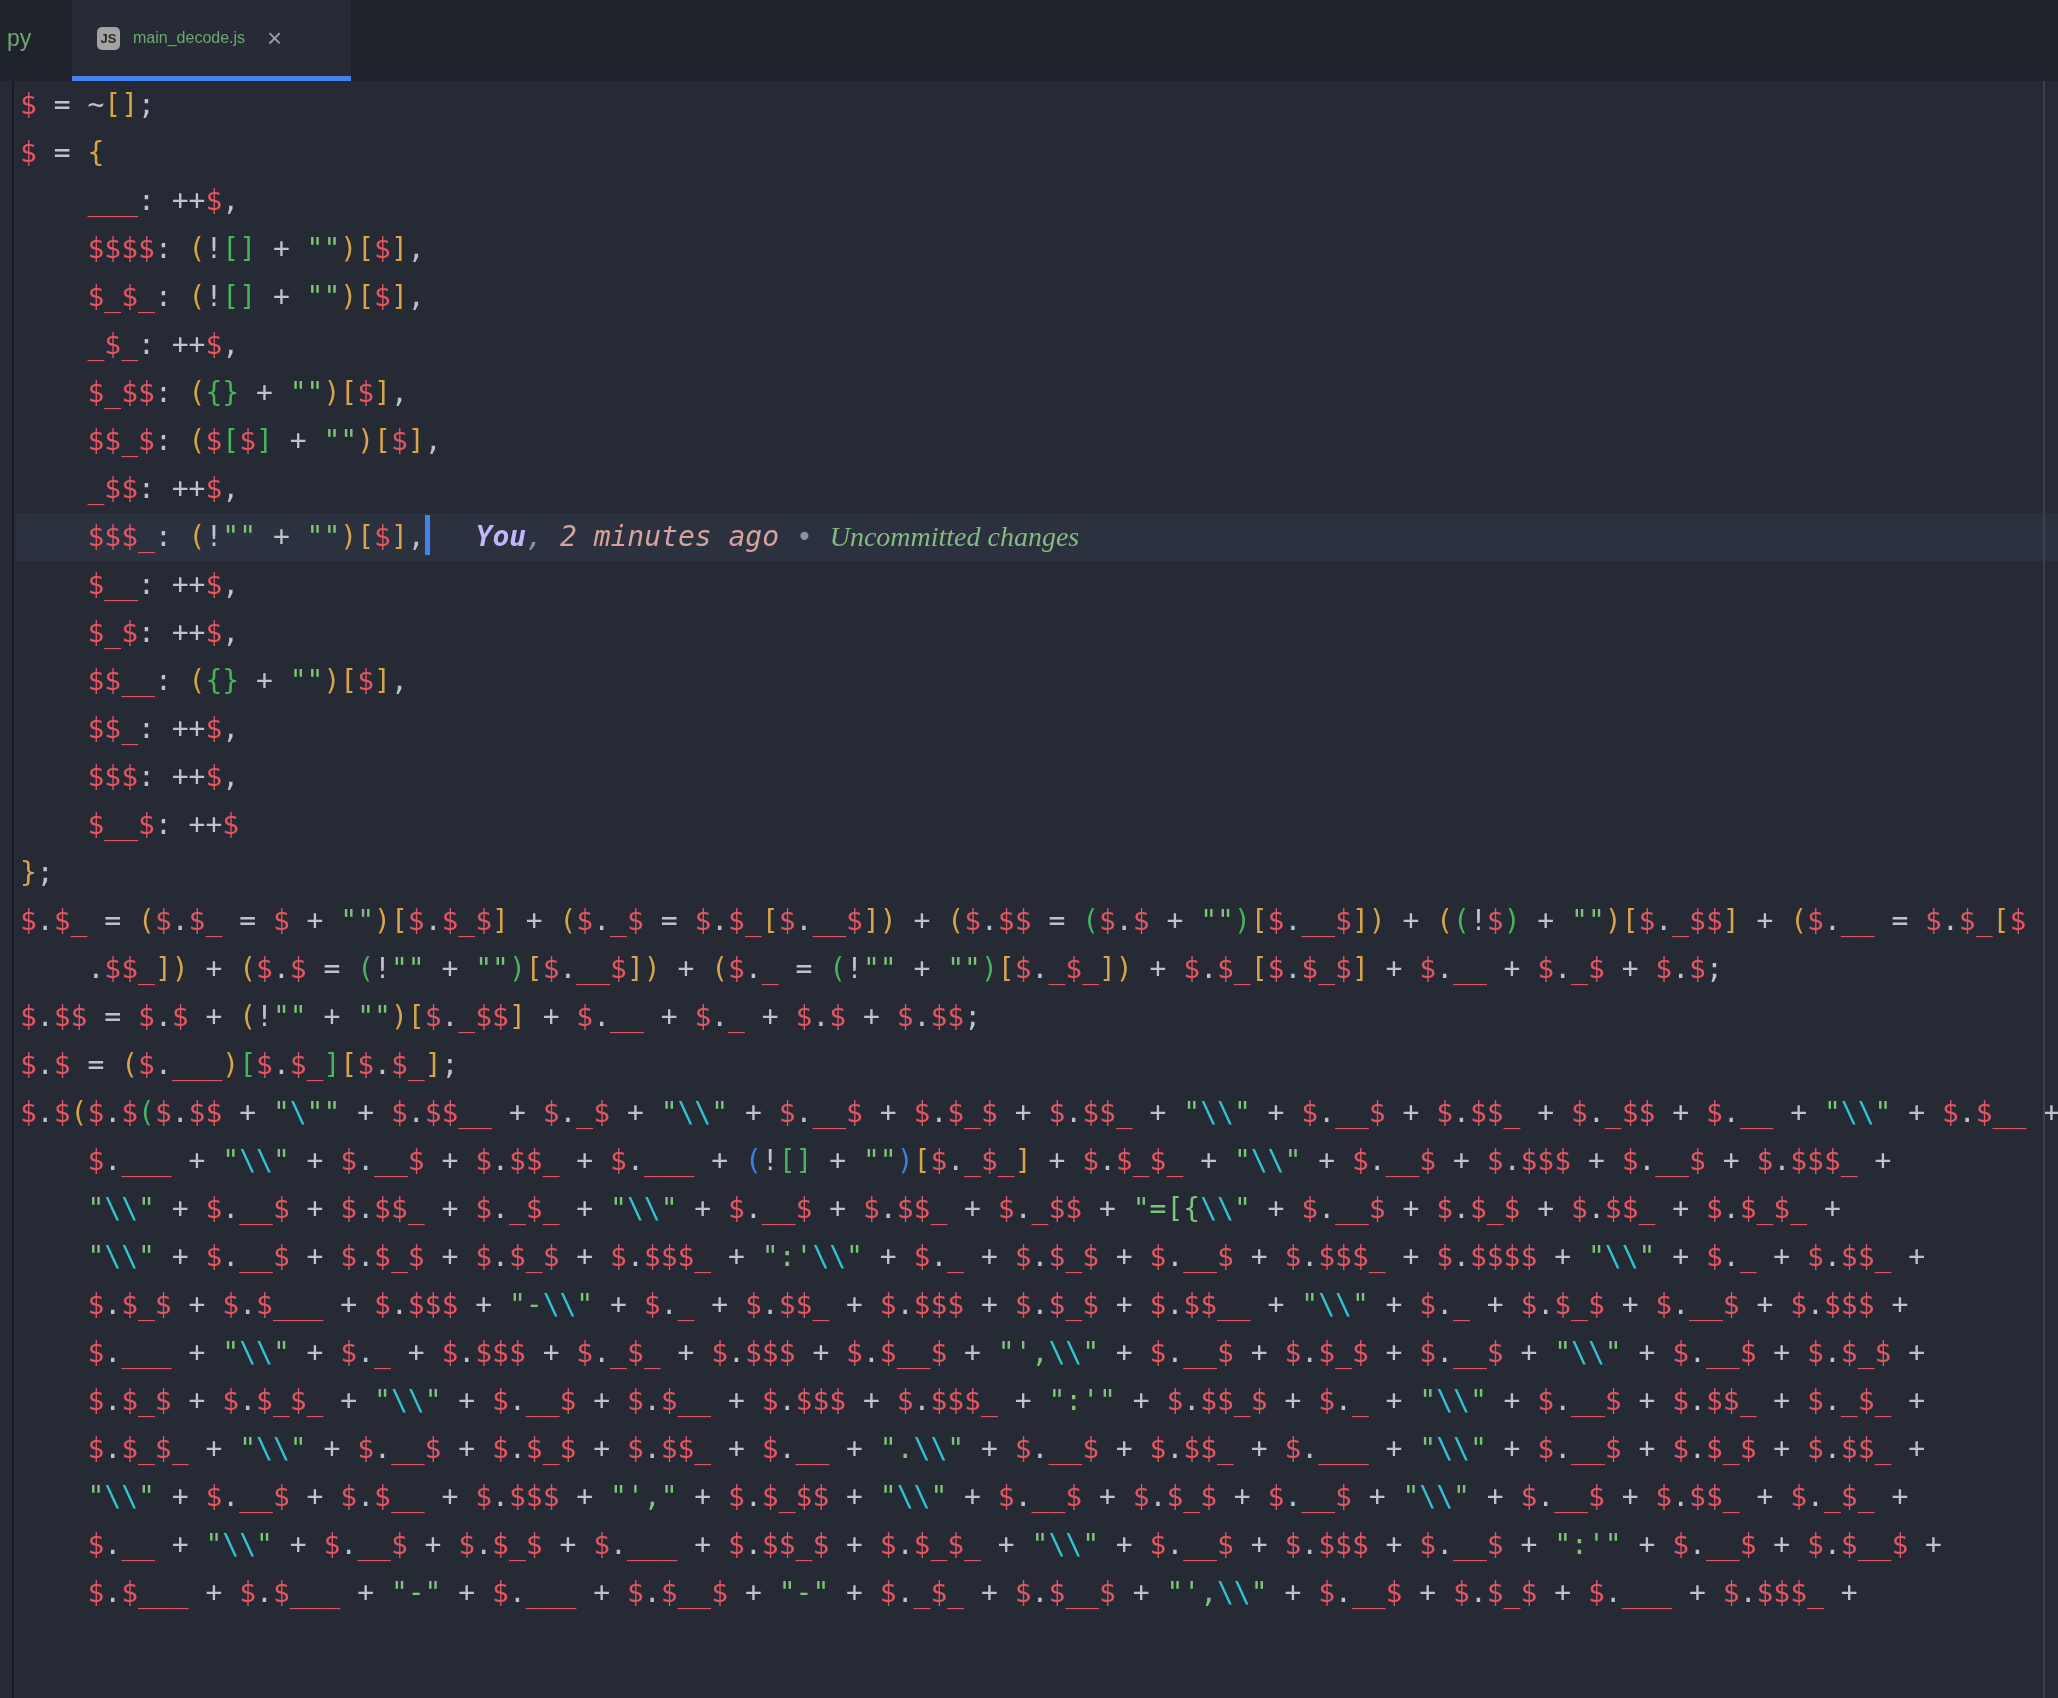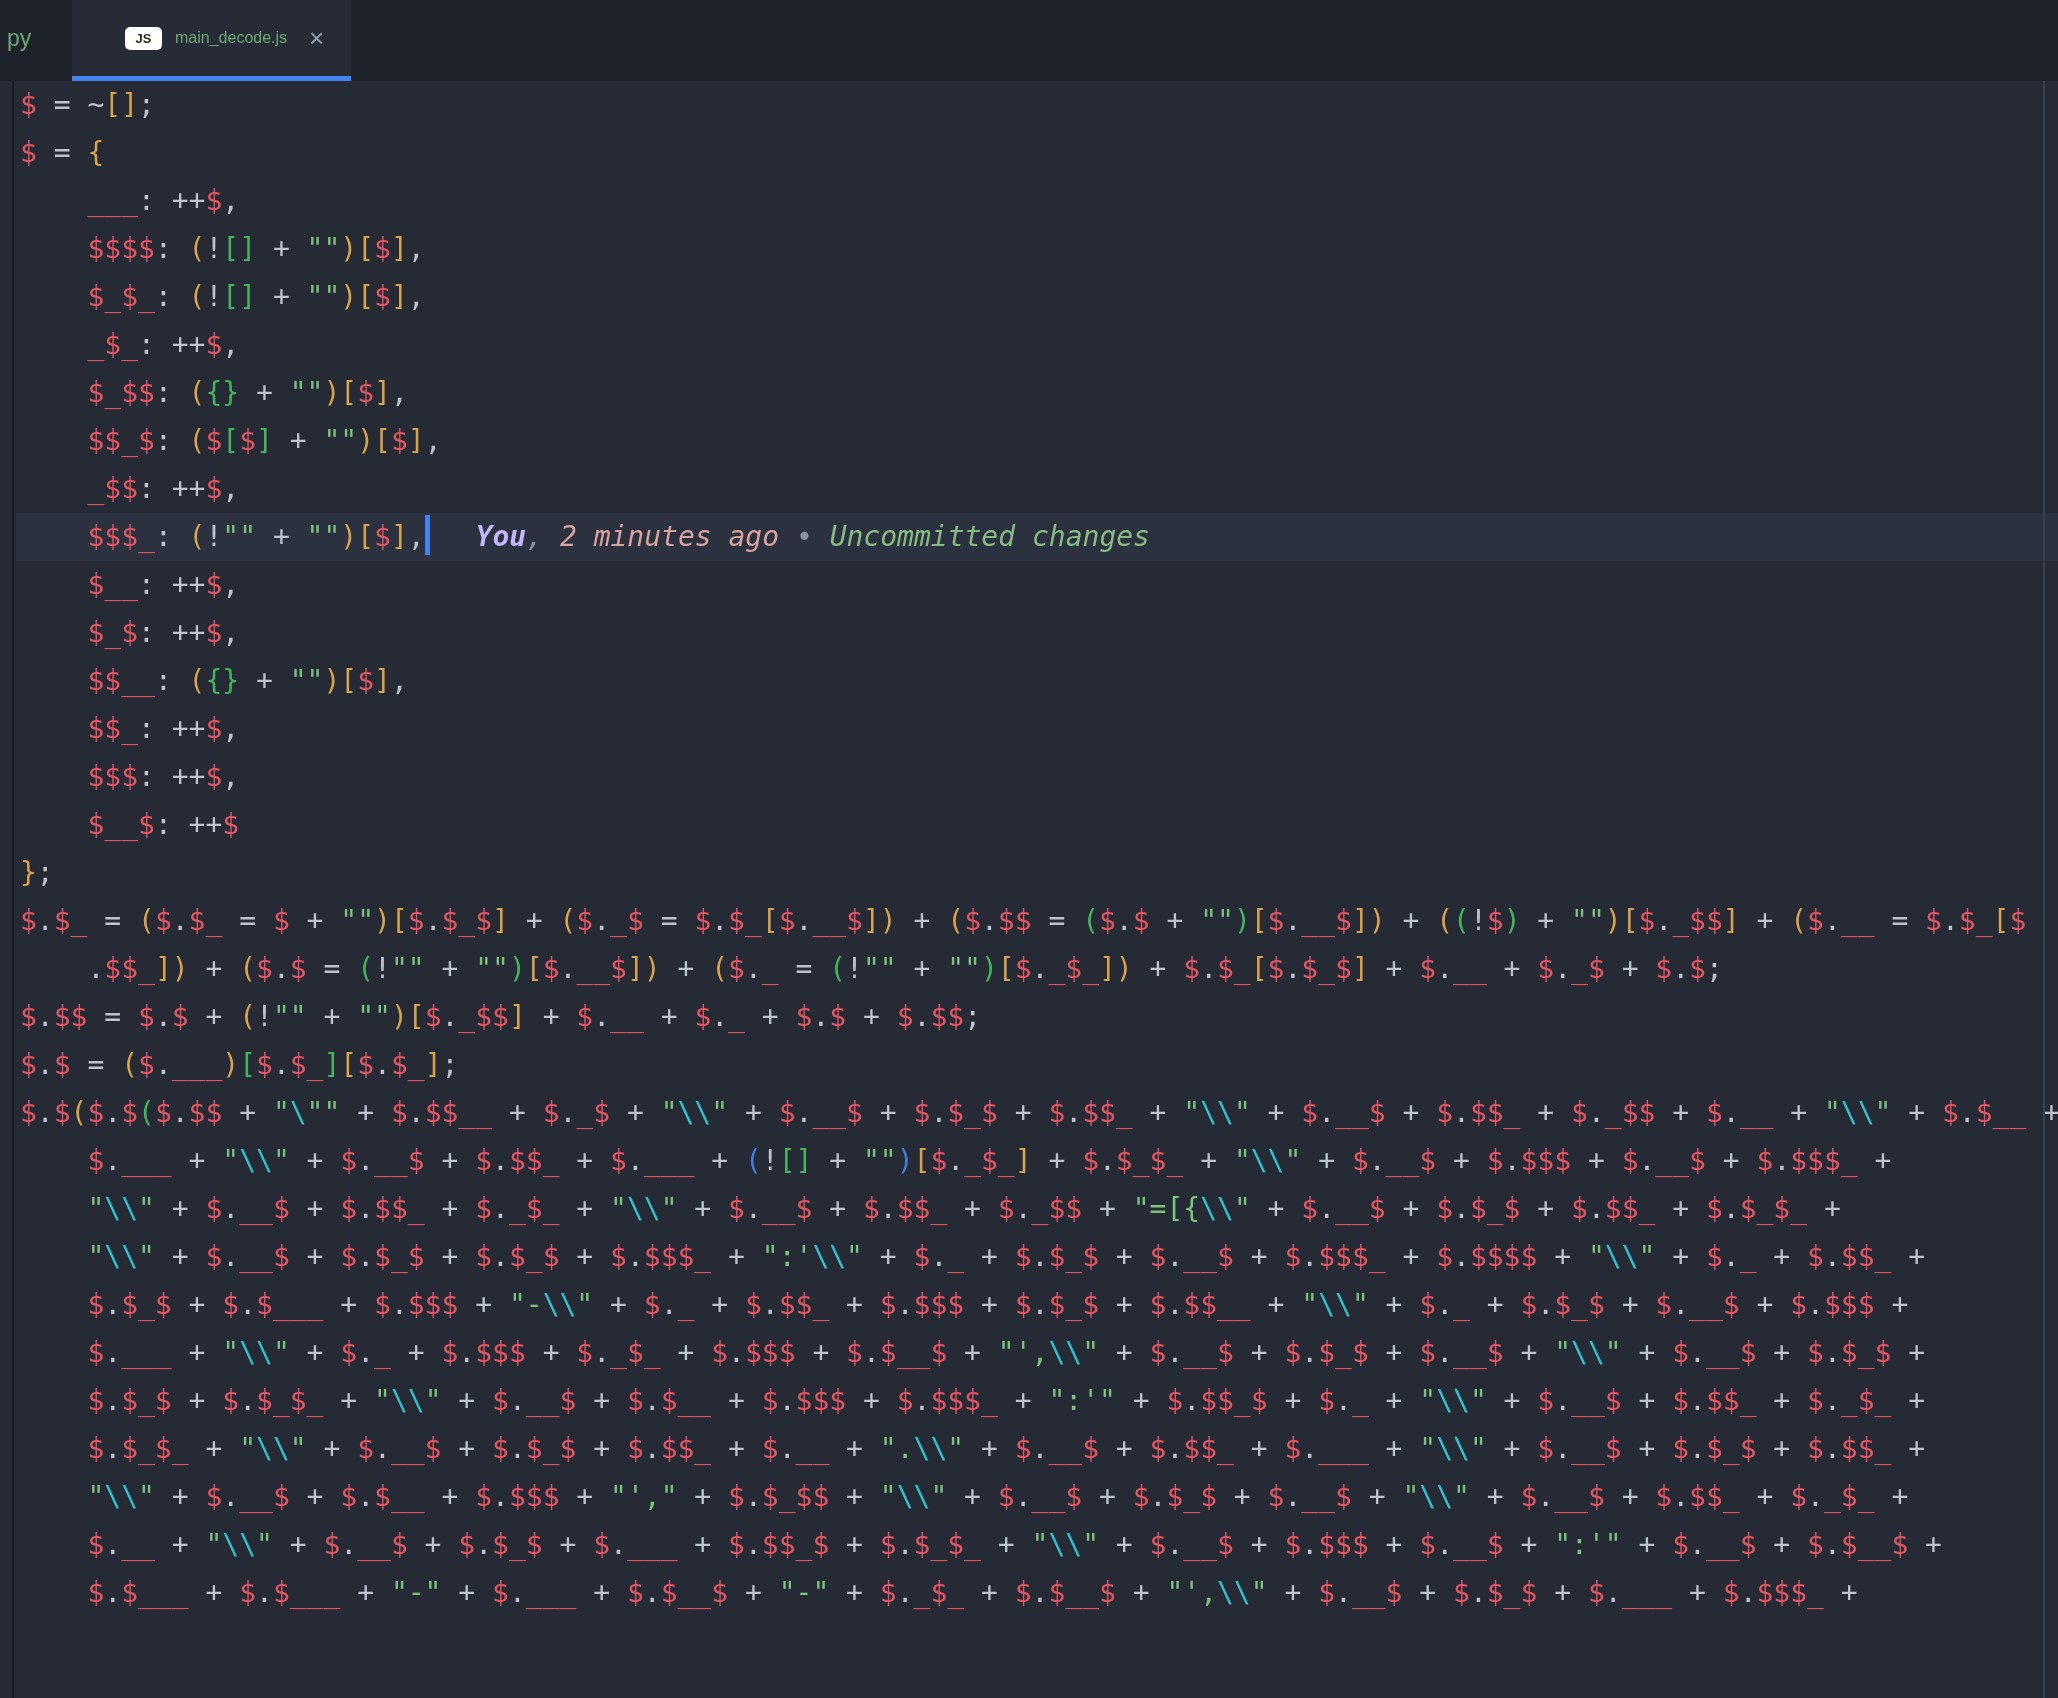--- a/index.html
+++ b/index.html
@@ -11,23 +11,23 @@
   .tab-partial {
     position:absolute; left:0; top:0; height:76px; display:flex; align-items:center;
     padding-left:7px; font-family:"Liberation Sans", sans-serif; font-size:23px; color:#6ca870;
   }
   .tab-active {
     position:absolute; left:72px; top:0; width:279px; height:81px; background:#262b36;
     display:flex; align-items:center; padding:0 20px 5px 25px;
   }
   .tab-underline { position:absolute; left:0; bottom:0; width:100%; height:5px; background:#4584f0; }
   .js-icon {
-    width:37px; height:23px; border-radius:5px; background:#ffffff; color:#2b2b20;
+    width:23px; height:23px; border-radius:5px; background:#a3a3a3; color:#2b2b20;
     font-family:"Liberation Sans", sans-serif; font-weight:bold; font-size:13px;
-    display:flex; align-items:center; justify-content:center; flex:0 0 auto;margin-left:28px;
+    display:flex; align-items:center; justify-content:center; flex:0 0 auto;
   }
   .tab-label { margin-left:13px; font-family:"Liberation Sans", sans-serif; font-size:16px; color:#6ca870; white-space:nowrap;text-align:right; }
   .tab-close { margin-left:22px; font-family:"Liberation Sans", sans-serif; font-size:26px; color:#959daa; line-height:1; }
 
   
   .editor { position:absolute; left:0; top:81px; width:2058px; height:1617px; background:#252a34; overflow:hidden; }
   .gutter { position:absolute; left:0; top:0; bottom:0; width:14px; background:#252a34; border-right:2px solid #171b24; }
   .scroll-seam { position:absolute; right:13px; top:0; bottom:0; width:2px; background:#3a414e; }
   .code { margin-left:16px; width:2042px; }
   .line { height:48px; line-height:48px; font-size:28px; white-space:pre; padding-left:4px; }
@@ -39,21 +39,21 @@
   .tk-g { color:#45b55c; }
   .tk-b { color:#3f7fe2; }
   .tk-s { color:#7cc47c; }
   .tk-e { color:#31c3d2; }
 
   .cursor { display:inline-block; width:5px; height:40px; background:#3f82f0; vertical-align:middle; margin-top:-6px; }
   .blame { font-style:italic; margin-left:46px; font-size:28px; }
   .blame-author { color:#c4b5fd;font-weight:bold; }
   .blame-punct  { color:#8a92a0; }
   .blame-time   { color:#d8a29d; }
-  .blame-status { color:#87bb81; }
+  .blame-status { color:#87bb81;font-family:Liberation Serif, serif; }
 </style>
 </head>
 <body>
 
 <div class="tabbar">
   <div class="tab-partial">
     <span>py</span>
   </div>
   <div class="tab-active">
     <span class="js-icon">JS</span>

